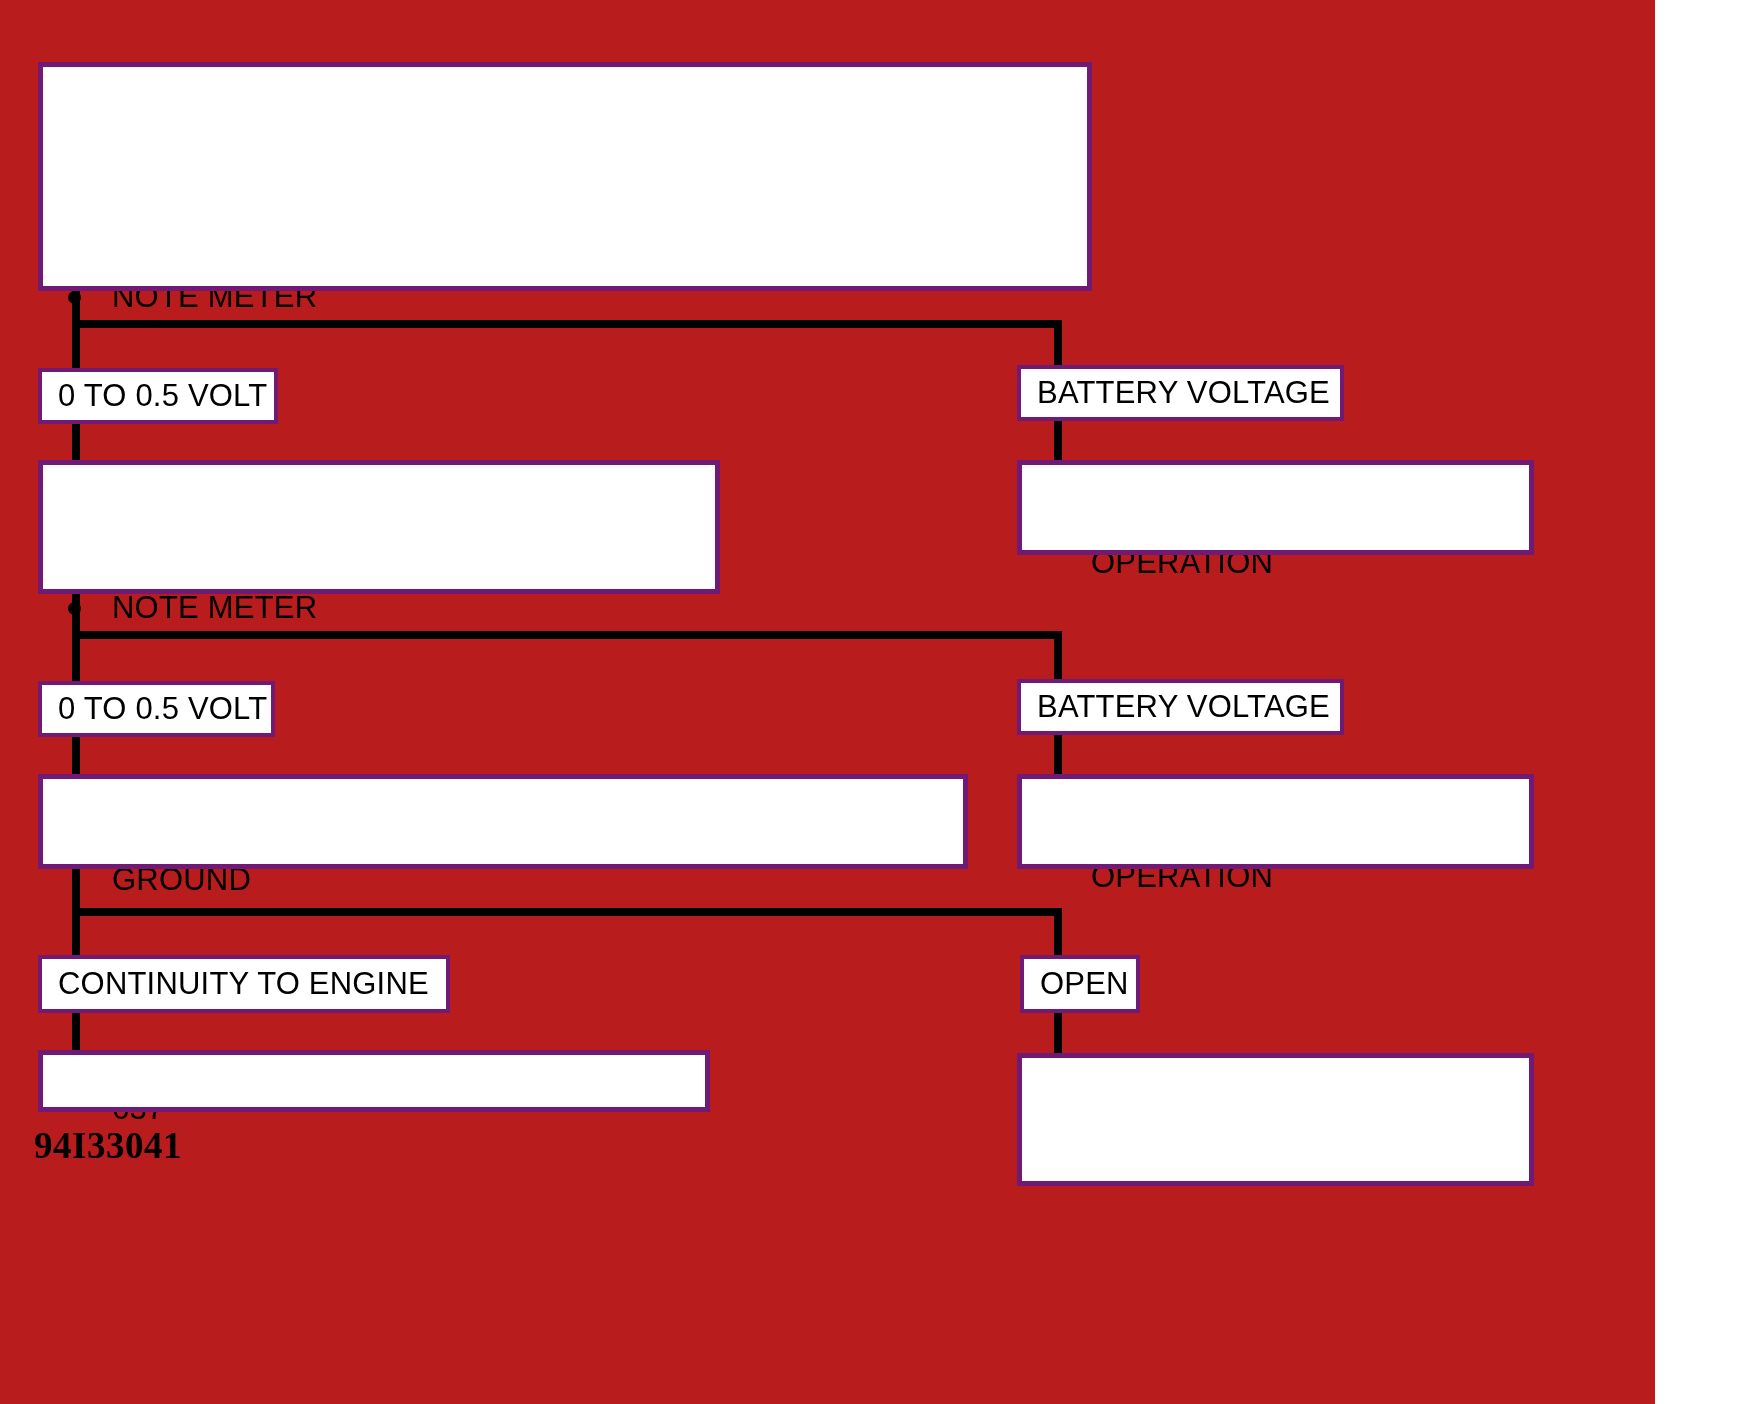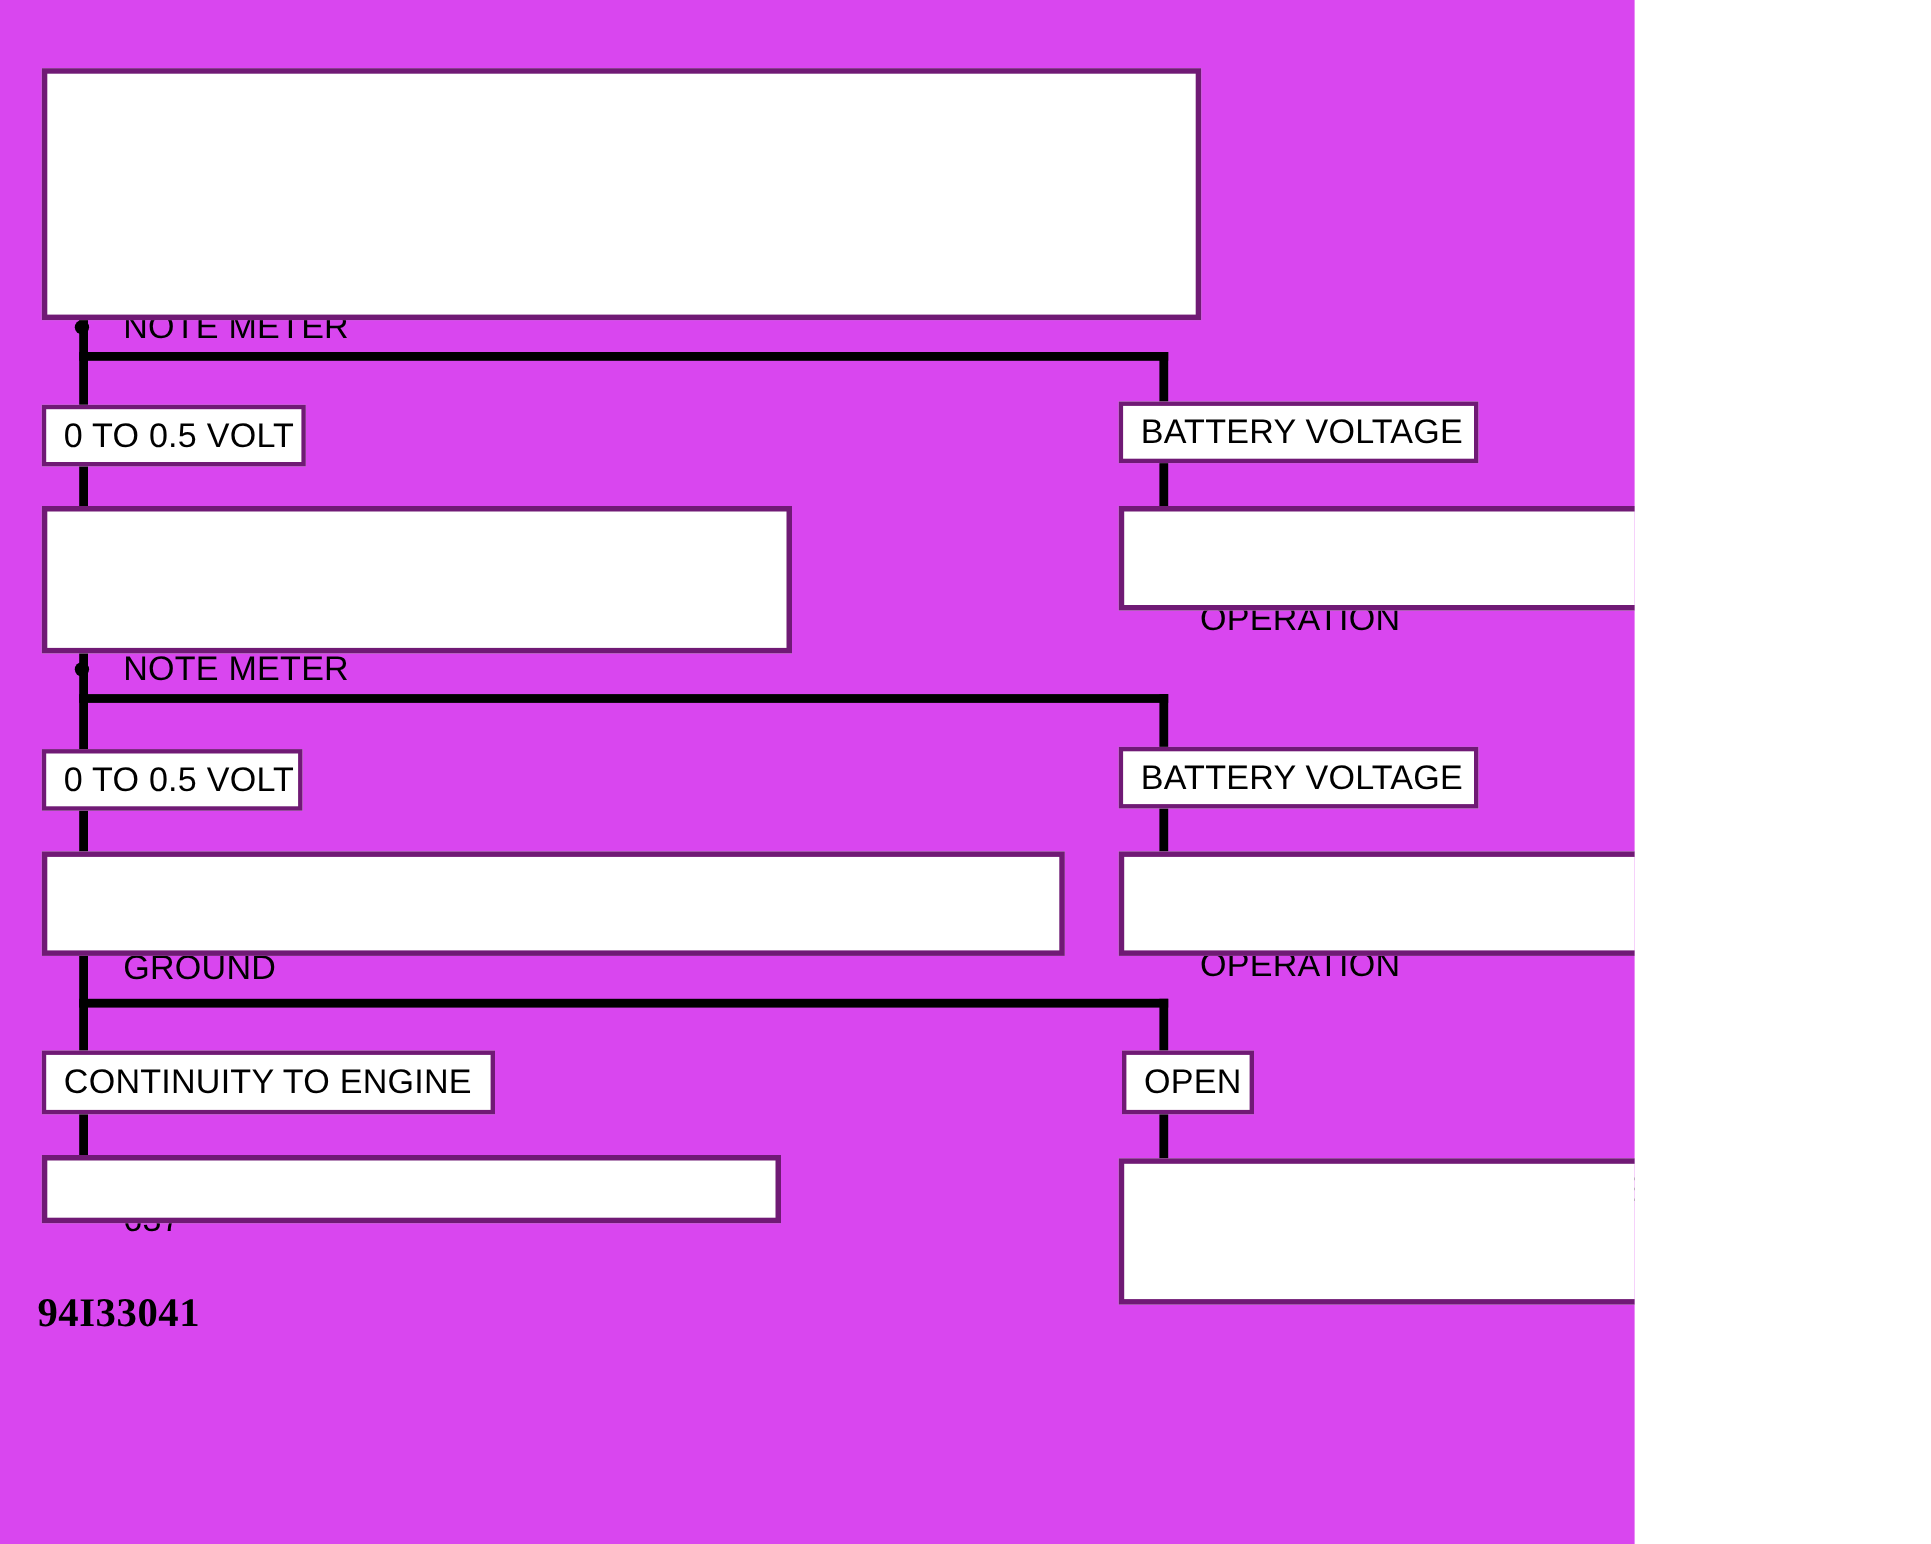--- a/index.html
+++ b/index.html
@@ -3,23 +3,23 @@
 <meta charset="utf-8">
 <title>Heated Windshield Diagnostic Flowchart</title>
 <style>
   html, body {
     margin: 0;
     padding: 0;
     background: #ffffff;
   }
   #canvas {
     position: relative;
-    width: 1486px;
+    width: 1655px;
     height: 1404px;
-    background: #d946ef;
+    background: #b91c1c;
     font-family: "Liberation Sans", sans-serif;
     overflow: hidden;
   }
   
   .box {
     position: absolute;
     box-sizing: border-box;
     background: #ffffff;
     border: 5px solid #701a75;
     z-index: 5;
@@ -217,15 +217,15 @@
 
   <div class="box" style="left:1017px; top:1053px; width:517px; height:133px;"></div>
   <ul class="bullet-list" style="left:1017px; top:1053px; width:517px; height:133px; padding-top:10px;">
     <li class="bullet-item">
       <span class="bullet-dot"></span>
       <span class="bullet-text">CHECK PCM FOR DAMAGED
 PINS OR POOR CONNECTION</span>
     </li>
   </ul>
 
-  <div id="figure-id" style="left:34px; top:1172px;">94I33041</div>
+  <div id="figure-id" style="left:34px; top:1124px;">94I33041</div>
 
 </div>
 
 </body></html>

